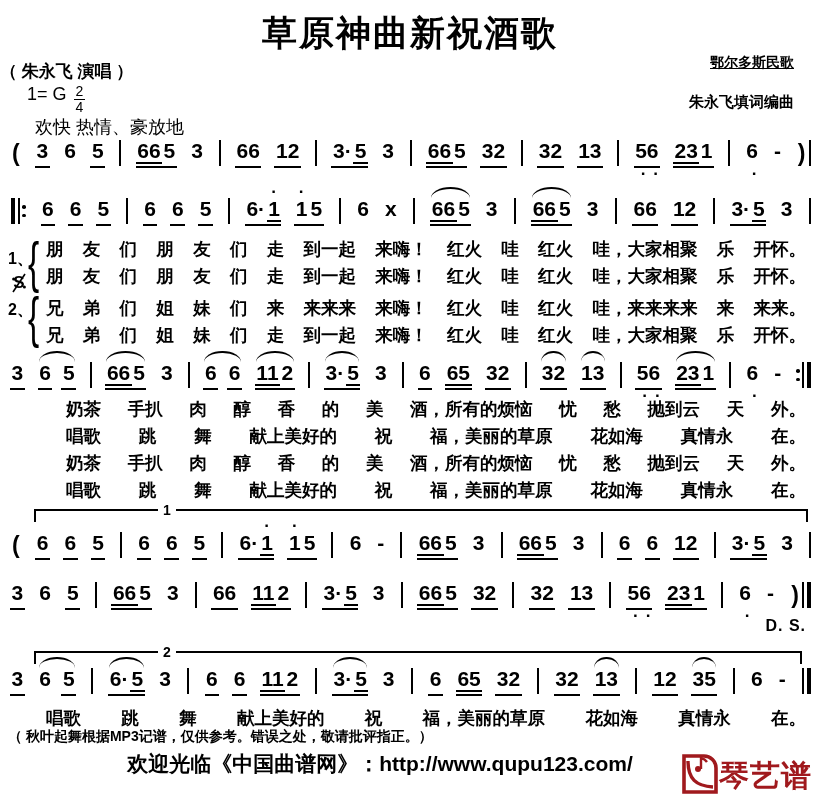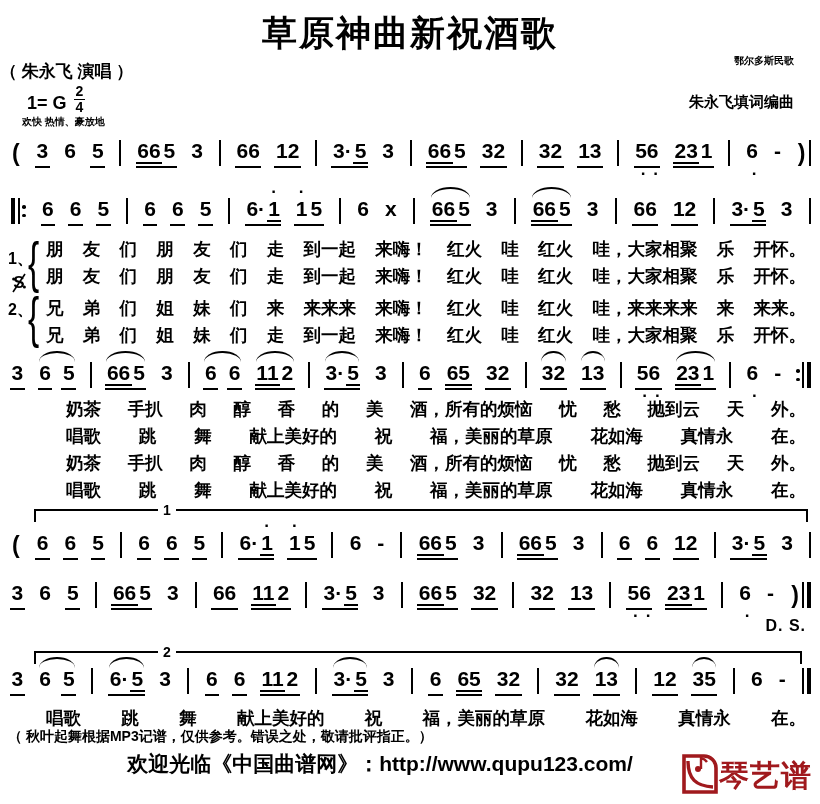--- a/index.html
+++ b/index.html
@@ -5,27 +5,27 @@
   html,body{margin:0;padding:0;background:#fff;}
   #sheet{position:relative;width:820px;height:804px;background:#fff;color:#000;
          font-family:"Liberation Sans","DejaVu Sans",sans-serif;overflow:hidden;}
   i{font-style:normal;}
 
   
   .title{position:absolute;top:10px;left:0;right:0;text-align:center;
          font-size:35px;font-weight:900;letter-spacing:2px;}
   .subtitle{position:absolute;top:60px;left:0;right:80px;text-align:left;
             font-size:17px;font-weight:700;}
-  .credit1{position:absolute;top:54px;right:26px;font-size:10px;font-weight:700;}
+  .credit1{position:absolute;top:54px;right:26px;font-size:14px;font-weight:700;text-decoration:underline;}
   .credit2{position:absolute;top:93px;right:26px;font-size:15px;font-weight:700;}
-  .keysig{position:absolute;top:84px;left:27px;display:flex;align-items:flex-end;gap:7px;
-          font-size:18px;font-weight:700;}
+  .keysig{position:absolute;top:84px;left:27px;display:flex;align-items:flex-start;gap:7px;
+          font-size:18px;font-weight:400;}
   .frac{display:inline-flex;flex-direction:column;align-items:center;font-size:14px;line-height:1.05;}
   .frac .num{border-bottom:1.5px solid #000;padding:0 2px;}
-  .tempo{position:absolute;top:115px;left:22px;font-size:10px;font-weight:700;}
+  .tempo{position:absolute;top:115px;left:35px;font-size:18px;font-weight:400;}
 
   
   .music-line{position:absolute;left:10px;right:8px;display:flex;
               justify-content:space-between;align-items:flex-start;height:30px;}
   .music-line[data-line="1"]{top:140px}
   .music-line[data-line="2"]{top:198px}
   .music-line[data-line="3"]{top:362px}
   .music-line[data-line="4"]{top:532px}
   .music-line[data-line="5"]{top:582px}
   .music-line[data-line="6"]{top:668px}

